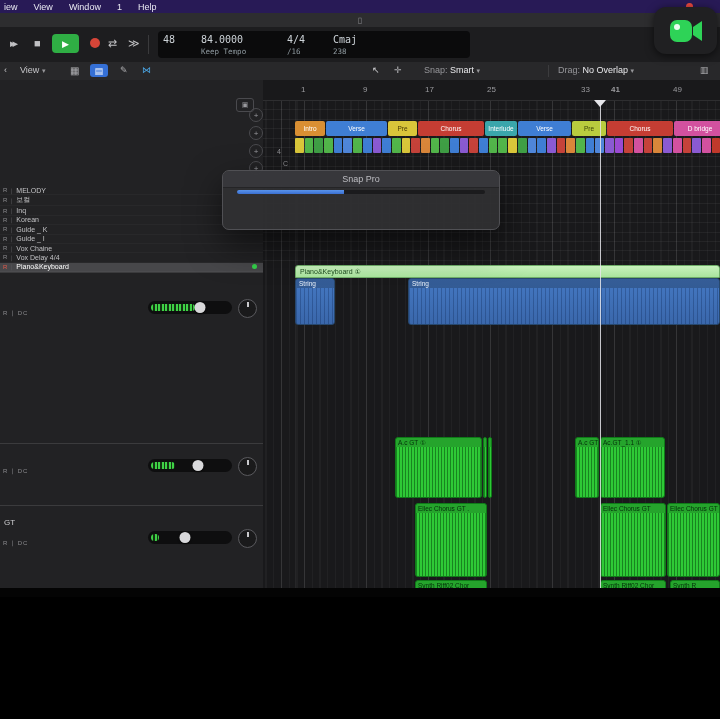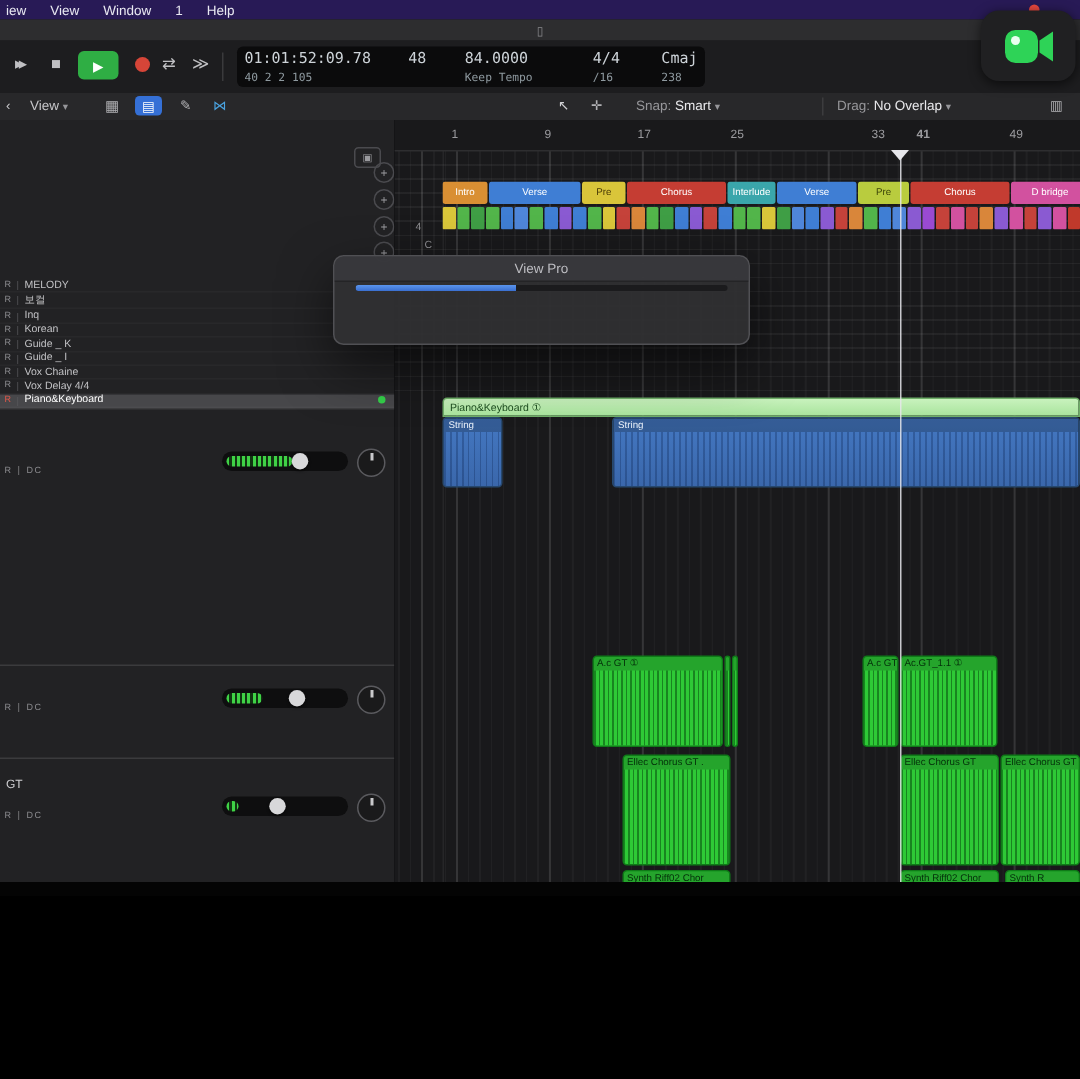--- a/index.html
+++ b/index.html
@@ -170,24 +170,20 @@
     <span class="t-btn" style="left:34px;top:11px">■</span>
     <div id="t-play">
         <span>▶</span>
       </div>
     <div id="t-rec"></div>
     <span class="t-btn" style="left:108px;top:11px">⇄</span>
     <span class="t-btn" style="left:128px;top:11px">≫</span>
     <div id="t-div1"></div>
 
     <div id="lcd">
-      <div class="lcd-col lcd-c1">
-        <span class="lcd-main">01:01:52:09.78</span>
-        <span class="lcd-sub">40 2 2 105</span>
-      </div>
       <div class="lcd-col lcd-c2">
         <span class="lcd-main">48</span>
         <span class="lcd-sub"></span>
       </div>
       <div class="lcd-col lcd-c3">
         <span class="lcd-main">84.0000</span>
         <span class="lcd-sub">Keep Tempo</span>
       </div>
       <div class="lcd-col lcd-c4">
         <span class="lcd-main">4/4</span>
@@ -479,21 +475,21 @@
         <div class="region-green" style="left: 337px; top: 586px; width: 66px; height: 44px;">
           <div class="rhdr-green">Synth Riff0</div>
           <div class="rbody-green"></div>
         </div>
       </div>
     <div id="playhead-cap"></div>
     <div id="playhead"></div>
   </div>
 
   <div id="dialog">
-    <div class="dlg-title">View Pro</div>
+    <div class="dlg-title">Snap Pro</div>
     <div class="dlg-progress">
       <div class="dlg-fill" style="width: 43%;"></div>
     </div>
   </div>
 
   <div id="mutebtn">
     <svg width="26" height="26" viewBox="0 0 24 24">
       <path d="M3 9h4l5-4v14l-5-4H3z" fill="#ffffff"></path>
       <line x1="15.5" y1="6.5" x2="22" y2="17.5" stroke="#ffffff" stroke-width="2"></line>
     </svg>

